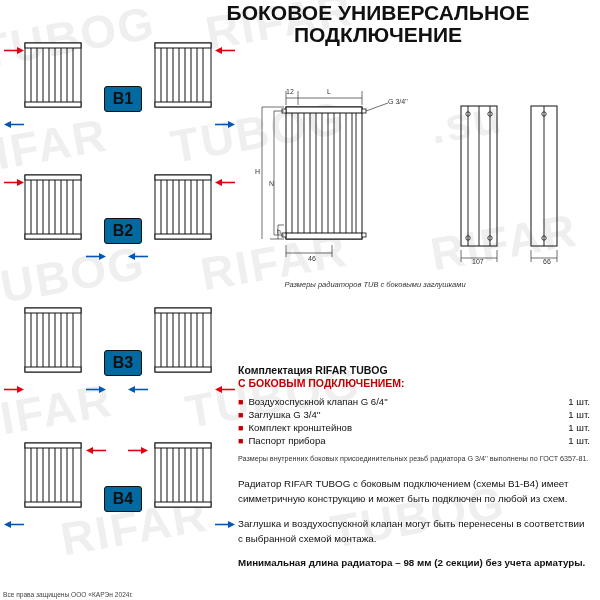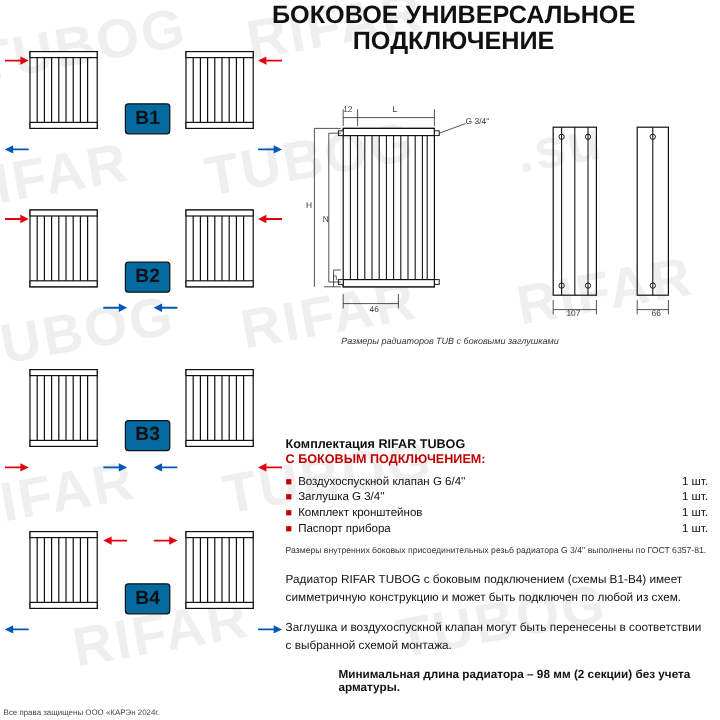--- a/index.html
+++ b/index.html
@@ -453,16 +453,16 @@
       <span class="bullet">■</span>
       <span class="lbl t-li">Паспорт прибора</span>
       <span class="t-qty">1 шт.</span>
     </li>
   </ul>
 
   <div class="t-note" style="margin-top:7px;">Размеры внутренних боковых присоединительных резьб радиатора G 3/4'' выполнены по ГОСТ 6357-81.</div>
 
   <div class="t-par" style="margin-top:13px;">Радиатор RIFAR TUBOG с боковым подключением (схемы В1-В4) имеет симметричную конструкцию и может быть подключен по любой из схем.</div>
   <div class="t-par" style="margin-top:10px;">Заглушка и воздухоспускной клапан могут быть перенесены в соответствии с выбранной схемой монтажа.</div>
-  <div class="t-bold" style="margin-top:11px;margin-left:44px;">Минимальная длина радиатора – 98 мм (2 секции) без учета арматуры.</div>
+  <div class="t-bold" style="margin-top:11px;">Минимальная длина радиатора – 98 мм (2 секции) без учета арматуры.</div>
 </div>
 
 <div class="footer">Все права защищены ООО «КАРЭн 2024г.</div>
 
 </body></html>

